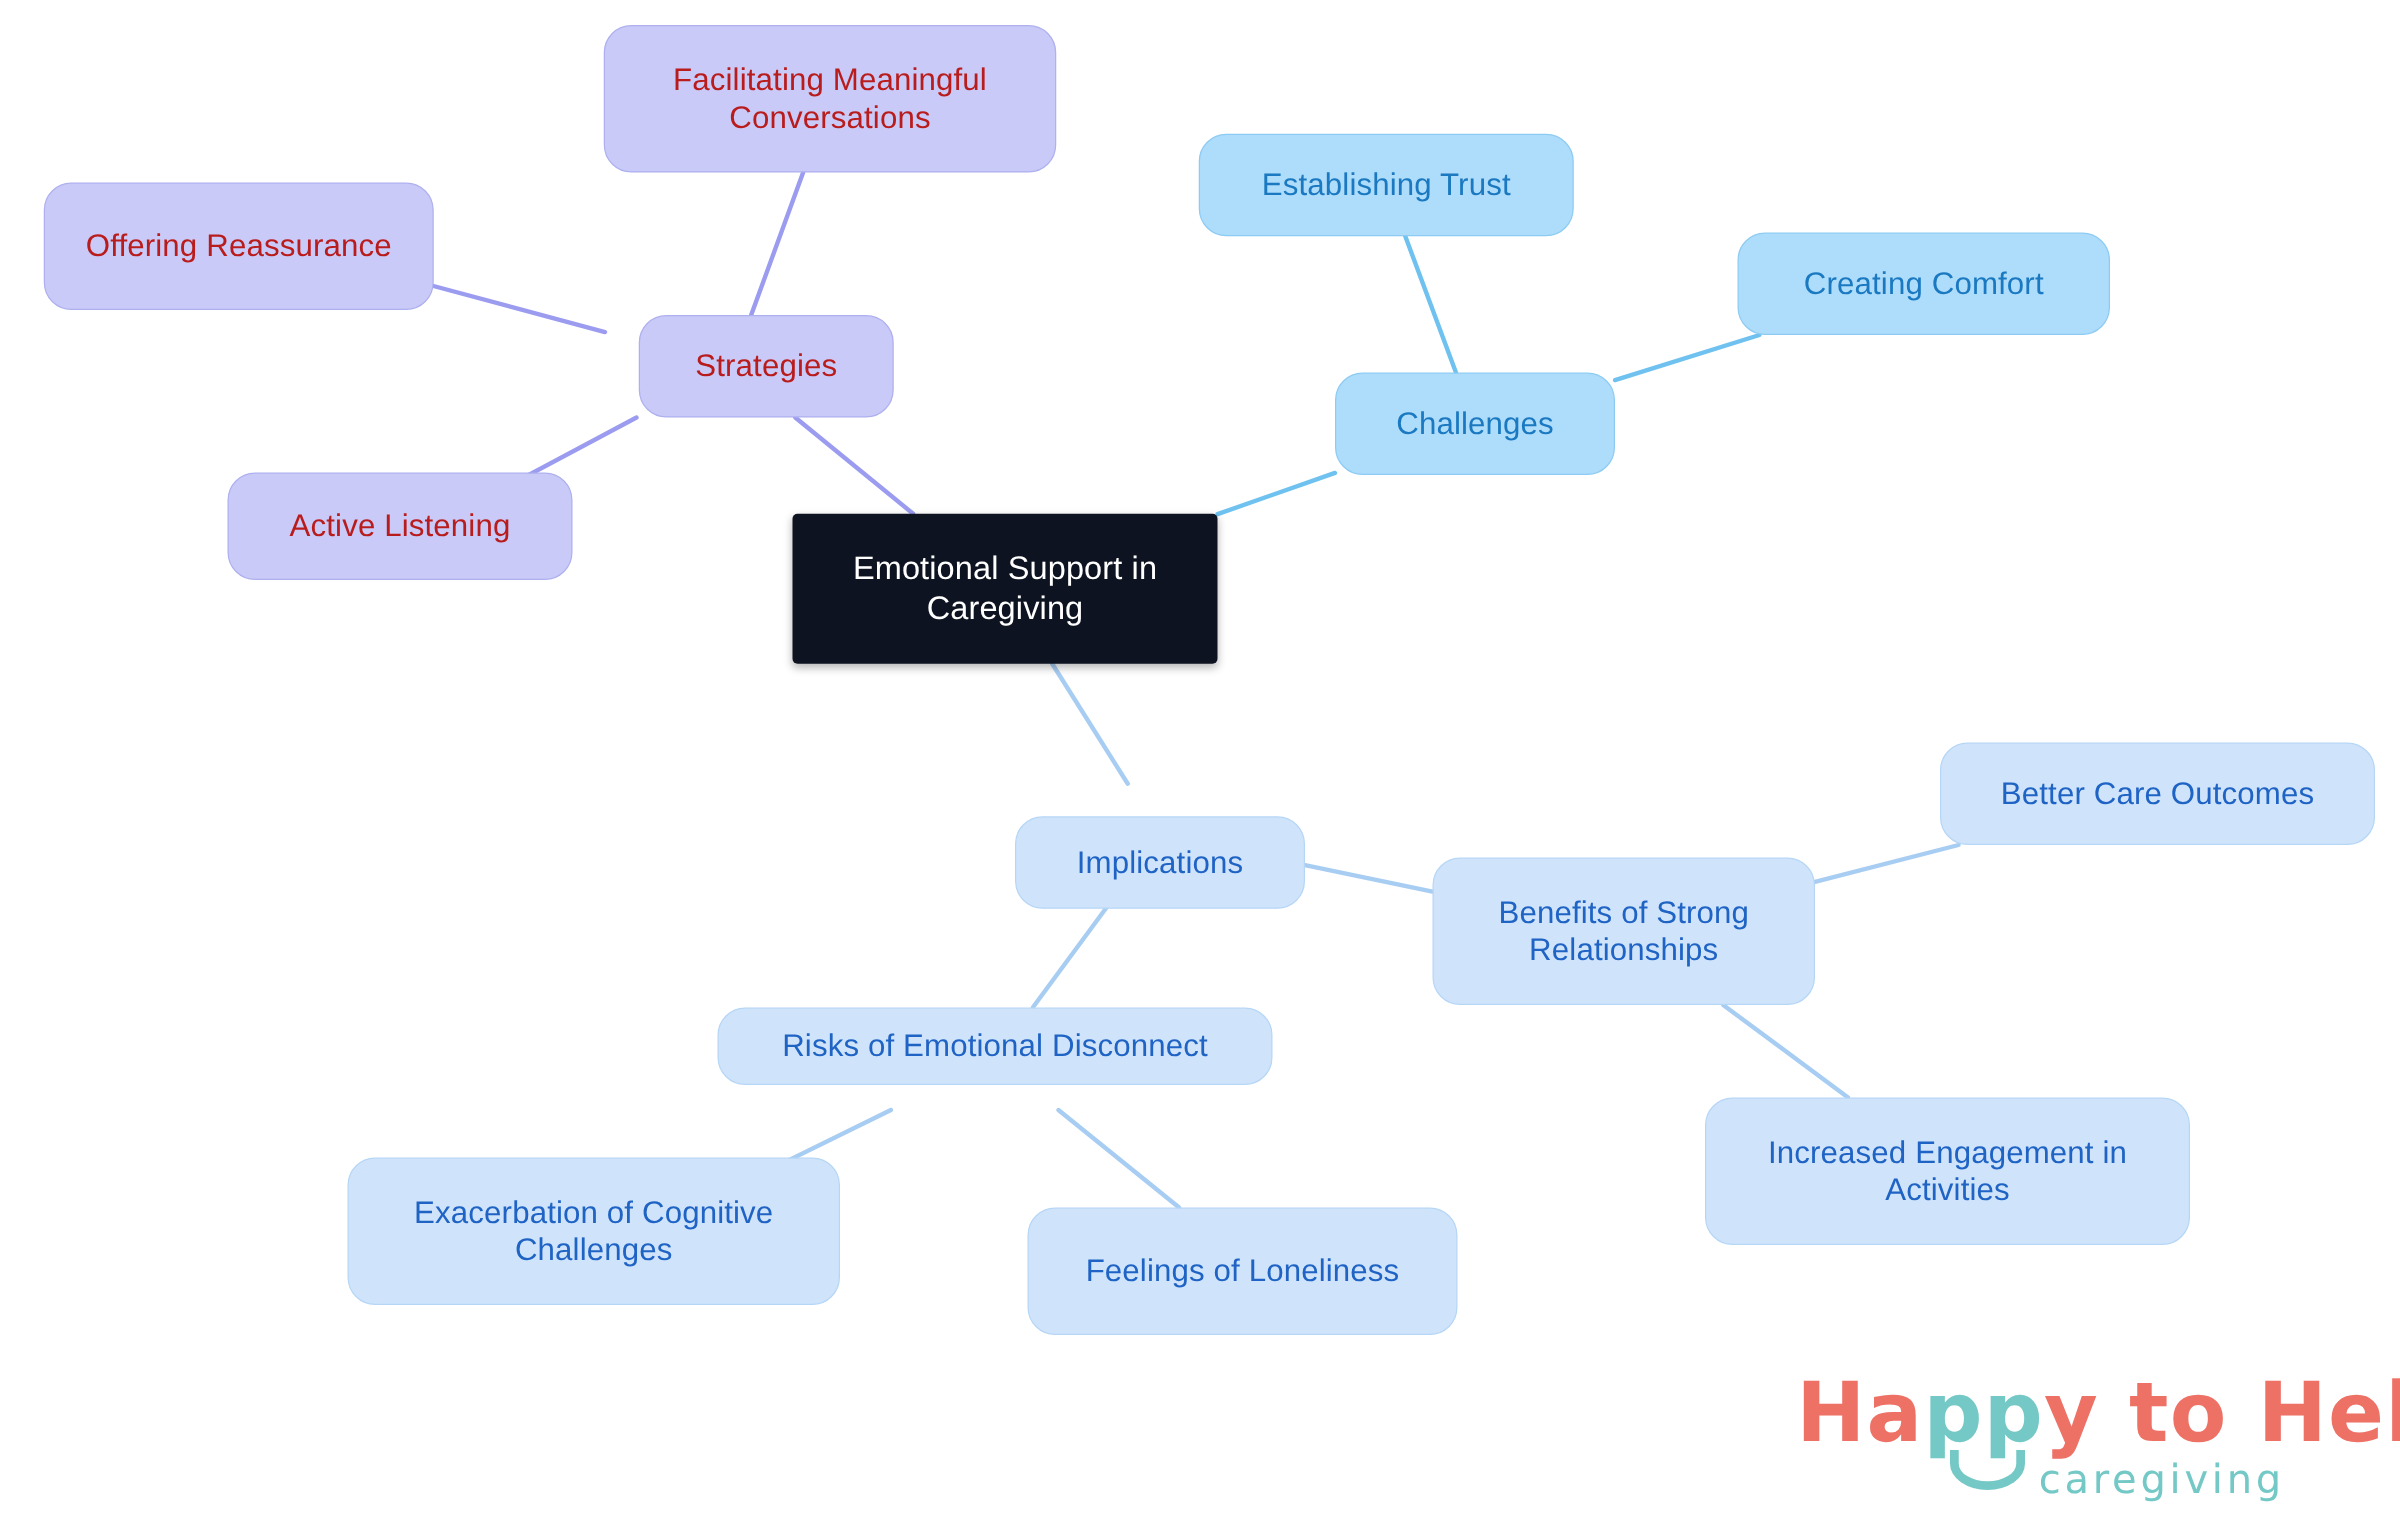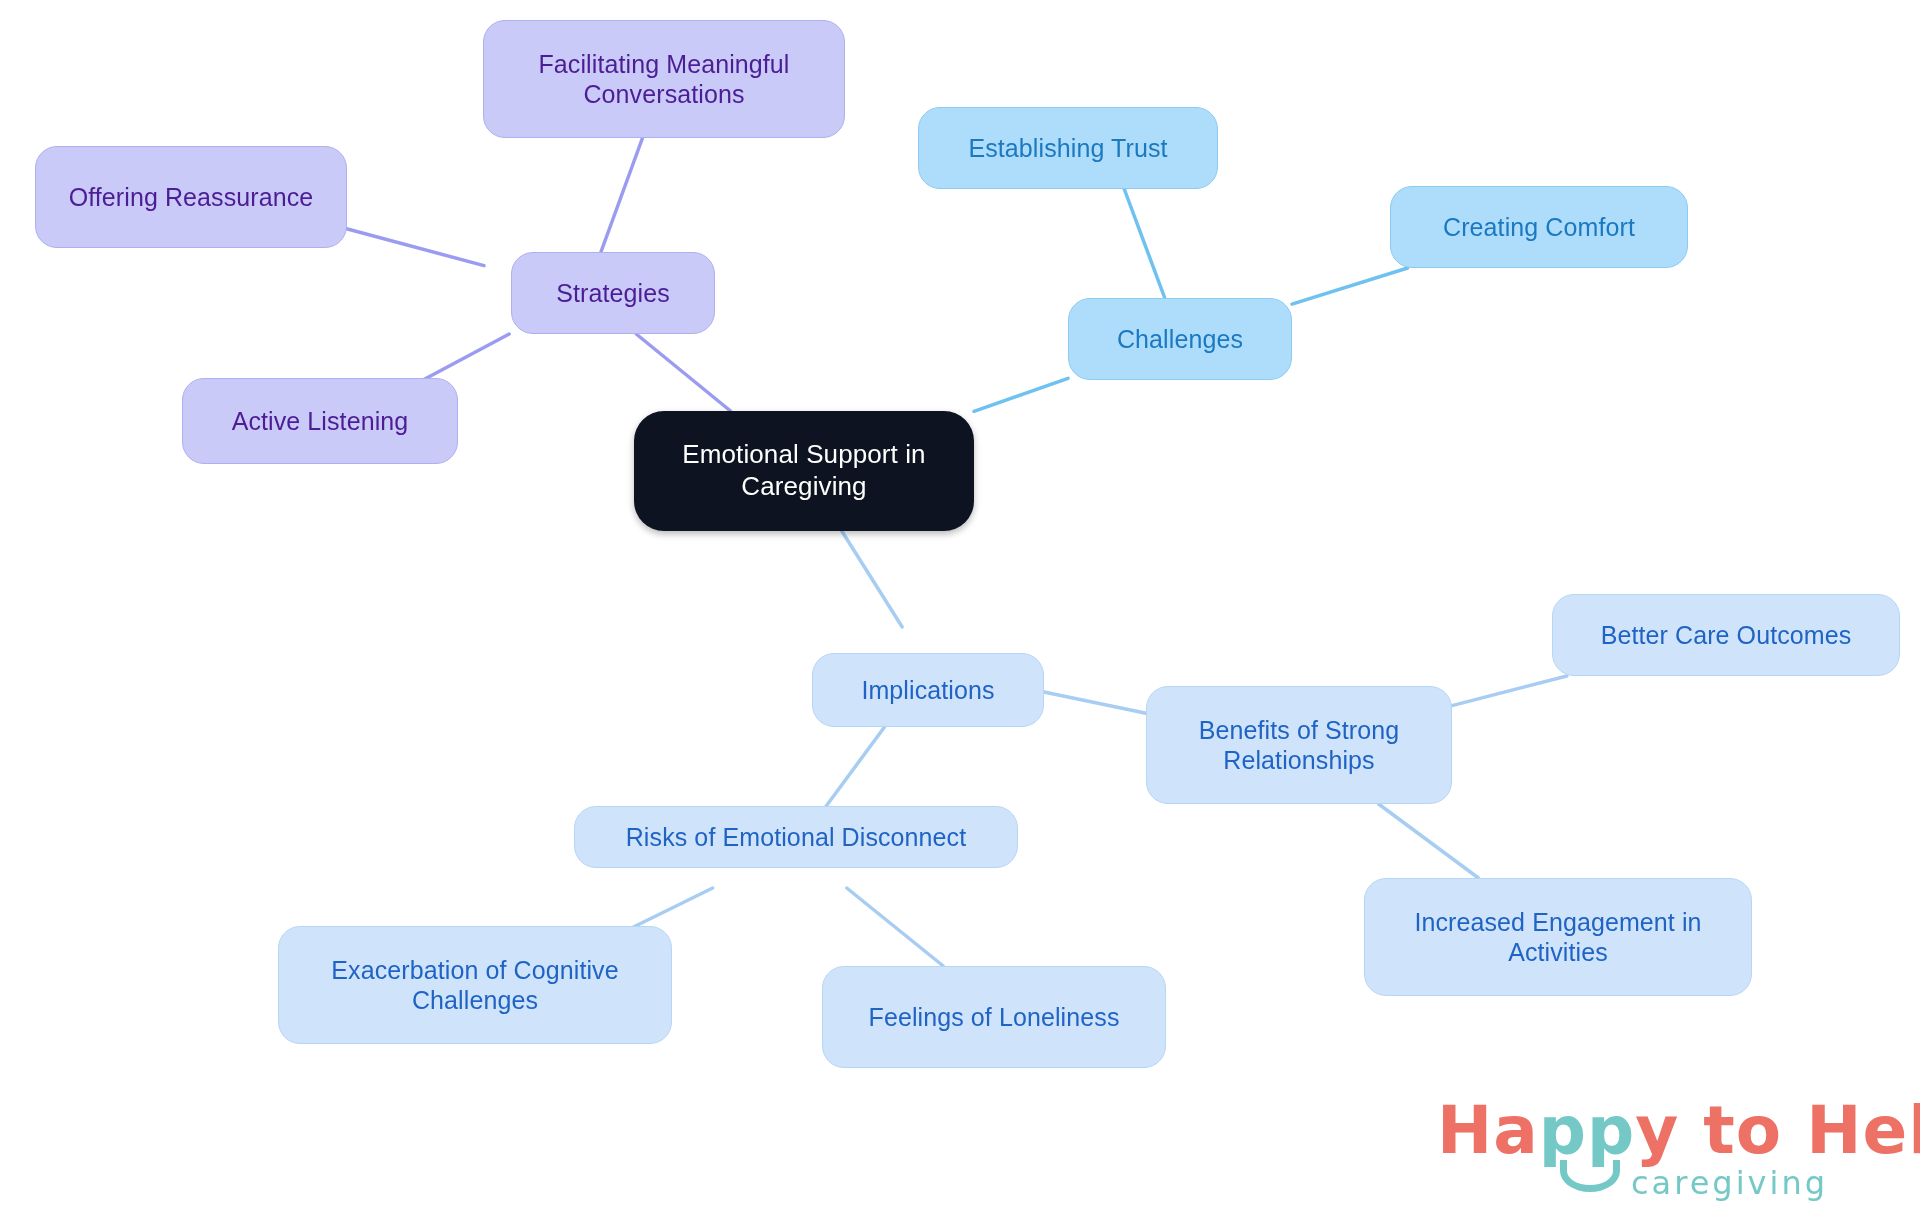--- a/index.html
+++ b/index.html
@@ -36,31 +36,31 @@
     justify-content: center;
     text-align: center;
     border-radius: 22px;
     border-style: solid;
     border-width: 1.5px;
     line-height: 1.22;
     white-space: pre-line;
     letter-spacing: 0.1px;
   }
   .node-root {
-    border-radius: 30px;
+    border-radius: 4px;
     border-width: 0;
     font-size: 26px;
     color: #ffffff;
     background: #0d1320;
     box-shadow: 0 3px 7px rgba(0,0,0,0.28);
   }
   .node-lavender {
     background: #c9caf7;
     border-color: #aeb0ef;
-    color: #4c1d95;
+    color: #b91c1c;
     font-size: 25px;
   }
   .node-sky {
     background: #aedcfb;
     border-color: #8ccbf3;
     color: #1a79c0;
     font-size: 25px;
   }
   .node-pale {
     background: #cfe4fb;
@@ -132,21 +132,21 @@
     </svg>
   <div id="node-layer">
       <div class="node node-root" style="left: 634px; top: 411px; width: 340px; height: 120px;">Emotional Support in
 Caregiving</div>
       <div class="node node-lavender" style="left: 511px; top: 252px; width: 204px; height: 82px;">Strategies</div>
       <div class="node node-lavender" style="left: 483px; top: 20px; width: 362px; height: 118px;">Facilitating Meaningful
 Conversations</div>
       <div class="node node-lavender" style="left: 35px; top: 146px; width: 312px; height: 102px;">Offering Reassurance</div>
       <div class="node node-lavender" style="left: 182px; top: 378px; width: 276px; height: 86px;">Active Listening</div>
       <div class="node node-sky" style="left: 1068px; top: 298px; width: 224px; height: 82px;">Challenges</div>
-      <div class="node node-sky" style="left: 918px; top: 107px; width: 300px; height: 82px;">Establishing Trust</div>
+      <div class="node node-sky" style="left: 959px; top: 107px; width: 300px; height: 82px;">Establishing Trust</div>
       <div class="node node-sky" style="left: 1390px; top: 186px; width: 298px; height: 82px;">Creating Comfort</div>
       <div class="node node-pale" style="left: 812px; top: 653px; width: 232px; height: 74px;">Implications</div>
       <div class="node node-pale" style="left: 1146px; top: 686px; width: 306px; height: 118px;">Benefits of Strong
 Relationships</div>
       <div class="node node-pale" style="left: 1552px; top: 594px; width: 348px; height: 82px;">Better Care Outcomes</div>
       <div class="node node-pale" style="left: 1364px; top: 878px; width: 388px; height: 118px;">Increased Engagement in
 Activities</div>
       <div class="node node-pale" style="left: 574px; top: 806px; width: 444px; height: 62px;">Risks of Emotional Disconnect</div>
       <div class="node node-pale" style="left: 278px; top: 926px; width: 394px; height: 118px;">Exacerbation of Cognitive
 Challenges</div>

